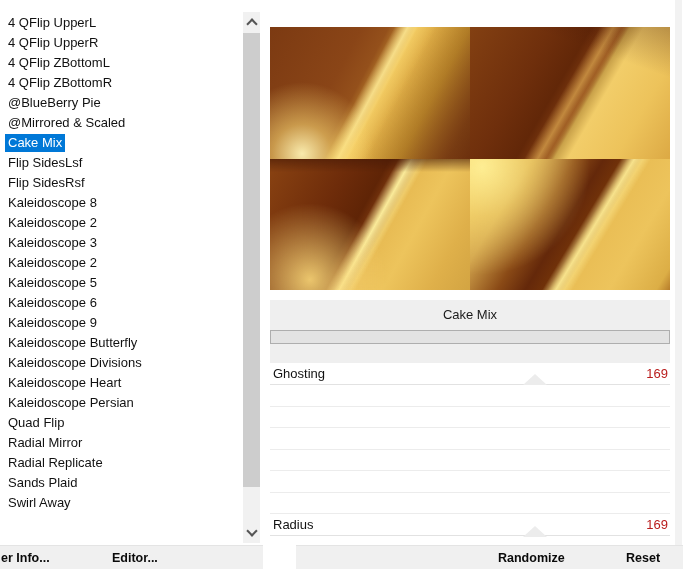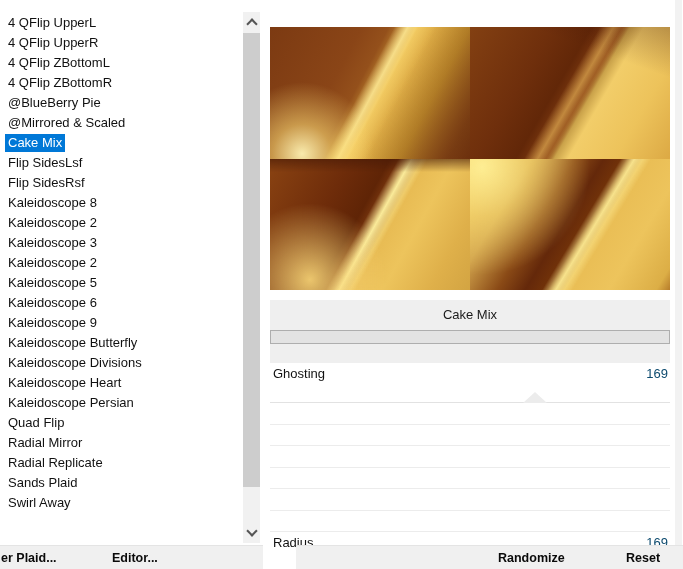--- a/index.html
+++ b/index.html
@@ -68,24 +68,24 @@
       linear-gradient(121deg, #edc35c 0%, #cfa04a 22%, #8a4a16 38%, #64280a 48%, #743409 56%, #e9bd54 62%, #edc45c 78%, #dcae46 95%, #b67c2a 100%);}
 
   
   .header-box{position:absolute;left:0;top:300px;width:400px;height:63px;background:#efefef;}
   .preview-title{height:30px;line-height:30px;text-align:center;font-size:13px;color:#1a1a1a;}
   .progress{height:12px;border:1px solid #aeaeae;background:#e3e3e3;}
 
   
   .param-area{position:absolute;left:0;top:363px;width:400px;}
   .param-row{position:relative;background:#fff;border-bottom:1px solid #ececec;box-sizing:border-box;}
-  .param-row.main{height:40px;border-bottom:1px solid #e2e2e2;}
+  .param-row.main{height:22px;border-bottom:1px solid #e2e2e2;}
   .param-row.empty{height:21.5px;}
   .param-label{position:absolute;left:3px;top:3px;font-size:13px;color:#111;}
-  .param-value{position:absolute;right:2px;top:3px;font-size:13px;color:#0c4a6e;}
+  .param-value{position:absolute;right:2px;top:3px;font-size:13px;color:#b91c1c;}
   .slider-thumb{
     position:absolute;left:253px;bottom:-1px;width:0;height:0;
     border-left:12px solid transparent;border-right:12px solid transparent;
     border-bottom:11px solid #ececec;cursor:pointer;
   }
   .param-row.radius .slider-thumb{bottom:-2px;}
 
   
   .footer-left,.footer-right{
     position:absolute;top:545px;height:24px;background:#f0f0f0;
@@ -178,21 +178,21 @@
         <span class="param-value">169</span>
         <span class="slider-thumb"></span>
       </div>
     </div>
 
   </div>
 
   <div class="right-strip"></div>
 
   <div class="footer-left">
-    <span class="footer-btn fb-info">er Plaid...</span>
+    <span class="footer-btn fb-info">er Info...</span>
     <span class="footer-btn fb-editor">Editor...</span>
   </div>
   <div class="footer-right">
     <span class="footer-btn fb-randomize">Randomize</span>
     <span class="footer-btn fb-reset">Reset</span>
   </div>
 
 </div>
 
 </body></html>

